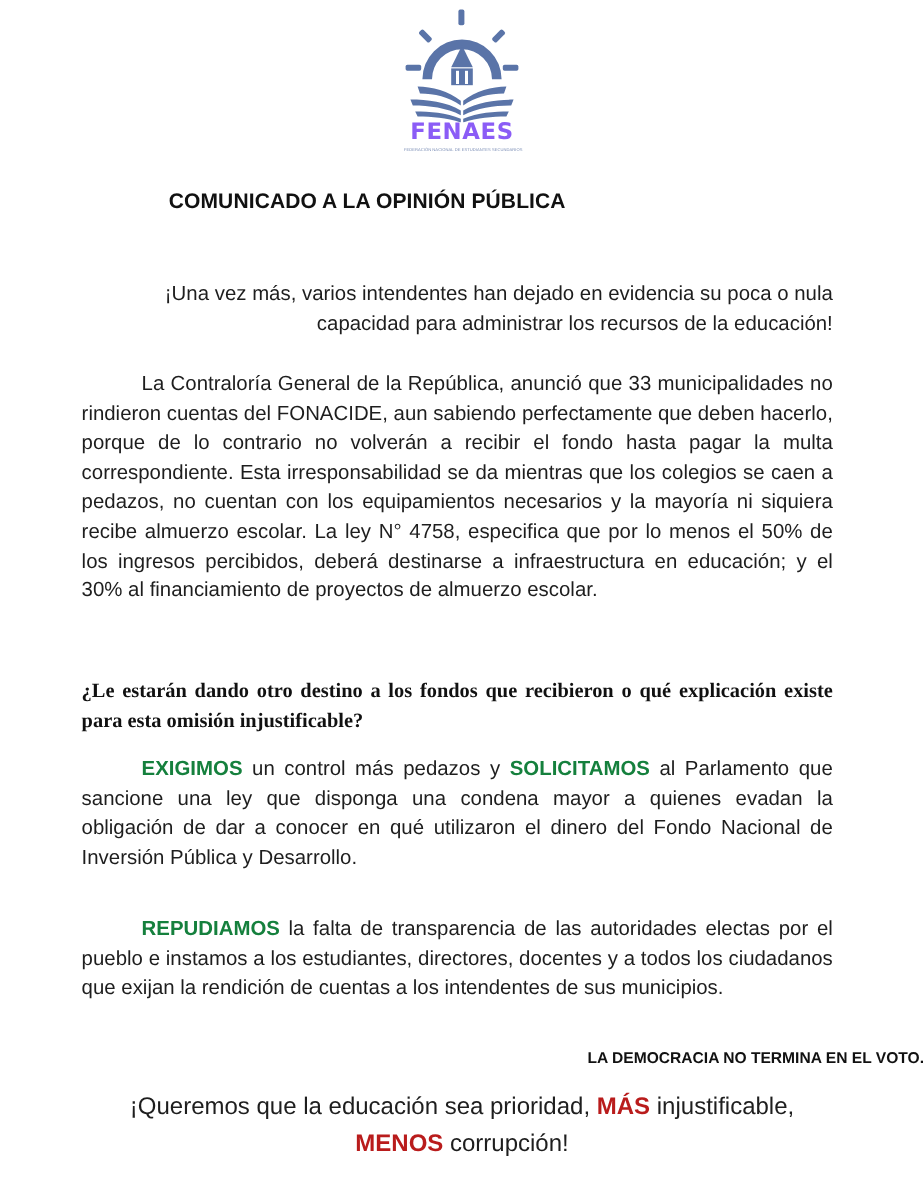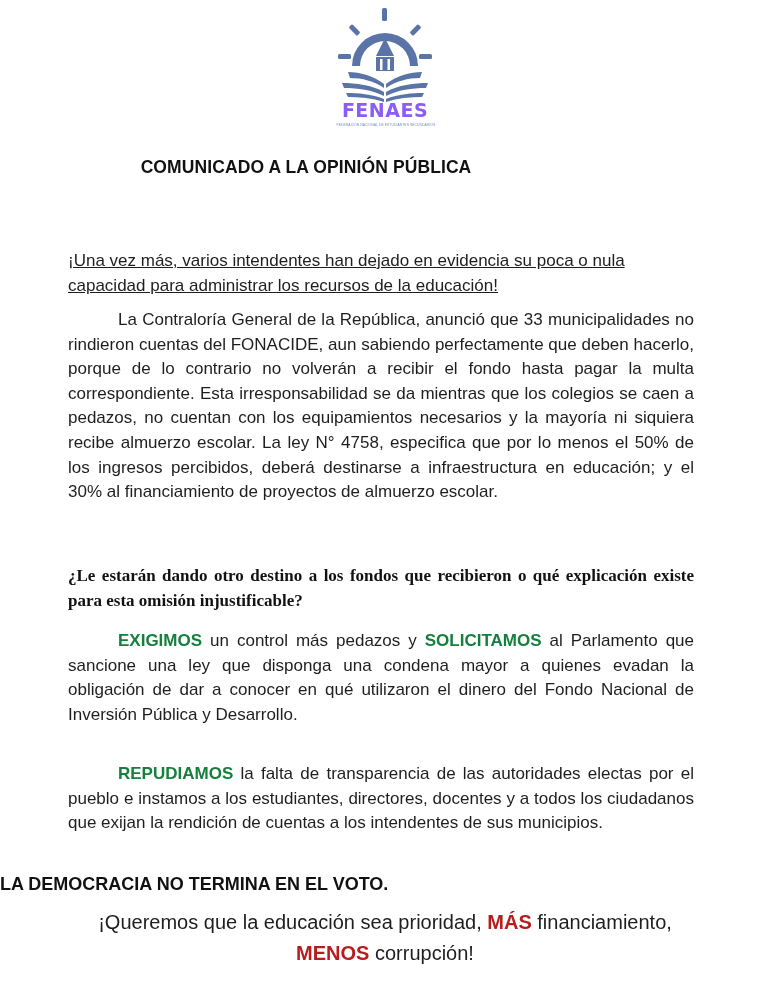--- a/index.html
+++ b/index.html
@@ -23,29 +23,29 @@
     font-weight: bold; font-size: 17.5px; letter-spacing: 0.1px; color: #111;
   }
 
   .body-text {
     position: absolute; left: 68px; width: 626px;
     font-size: 17px; line-height: 24.6px; text-align: justify; color: #1e1e1e;
   }
   .body-text .indent { display: inline-block; width: 50px; }
   .body-text b { font-weight: bold; color: #15803d; }
 
-  #p1 { top: 249px; text-align: left; text-decoration: underline; }
+  #p1 { top: 233px; text-align: right; }
   #p2 { top: 308px; }
   #p3 { top: 564px; font-weight: bold; color: #111; font-family: Liberation Serif, serif; }
   #p4 { top: 629px; }
   #p5 { top: 750px; margin-top: 12px; }
 
   .slogan {
-    position: absolute; left: 0; top: 874px; width: 770px; text-align: left;
-    font-weight: bold; font-size: 18px; color: #111;
+    position: absolute; left: 0; top: 874px; width: 770px; text-align: right;
+    font-weight: bold; font-size: 13px; color: #111;
   }
   .closing {
     position: absolute; left: 40px; top: 907px; width: 690px; text-align: center;
     font-size: 20px; line-height: 31px; color: #1e1e1e;
   }
   .closing b { font-weight: bold; color: #b91c1c; }
 </style>
 </head>
 <body>
 
@@ -87,13 +87,13 @@
 <div class="body-text" id="p2"><span class="indent"></span><span>La Contraloría General de la República, anunció que 33 municipalidades no rindieron cuentas del FONACIDE, aun sabiendo perfectamente que deben hacerlo, porque de lo contrario no volverán a recibir el fondo hasta pagar la multa correspondiente. Esta irresponsabilidad se da mientras que los colegios se caen a pedazos, no cuentan con los equipamientos necesarios y la mayoría ni siquiera recibe almuerzo escolar. La ley N° 4758, especifica que por lo menos el 50% de los ingresos percibidos, deberá destinarse a infraestructura en educación; y el 30% al financiamiento de proyectos de almuerzo escolar.</span></div>
 
 <div class="body-text" id="p3">¿Le estarán dando otro destino a los fondos que recibieron o qué explicación existe para esta omisión injustificable?</div>
 
 <div class="body-text" id="p4"><span class="indent"></span><b>EXIGIMOS</b><span> un control más pedazos y </span><b>SOLICITAMOS</b><span> al Parlamento que sancione una ley que disponga una condena mayor a quienes evadan la obligación de dar a conocer en qué utilizaron el dinero del Fondo Nacional de Inversión Pública y Desarrollo.</span></div>
 
 <div class="body-text" id="p5"><span class="indent"></span><b>REPUDIAMOS</b><span> la falta de transparencia de las autoridades electas por el pueblo e instamos a los estudiantes, directores, docentes y a todos los ciudadanos que exijan la rendición de cuentas a los intendentes de sus municipios.</span></div>
 
 <div class="slogan">LA DEMOCRACIA NO TERMINA EN EL VOTO.</div>
 
-<div class="closing"><span>¡Queremos que la educación sea prioridad, </span><b>MÁS</b><span> financiamiento,</span><br><b>MENOS</b><span> corrupción!</span></div>
+<div class="closing"><span>¡Queremos que la educación sea prioridad, </span><b>MÁS</b><span> injustificable,</span><br><b>MENOS</b><span> corrupción!</span></div>
 
 </body></html>

